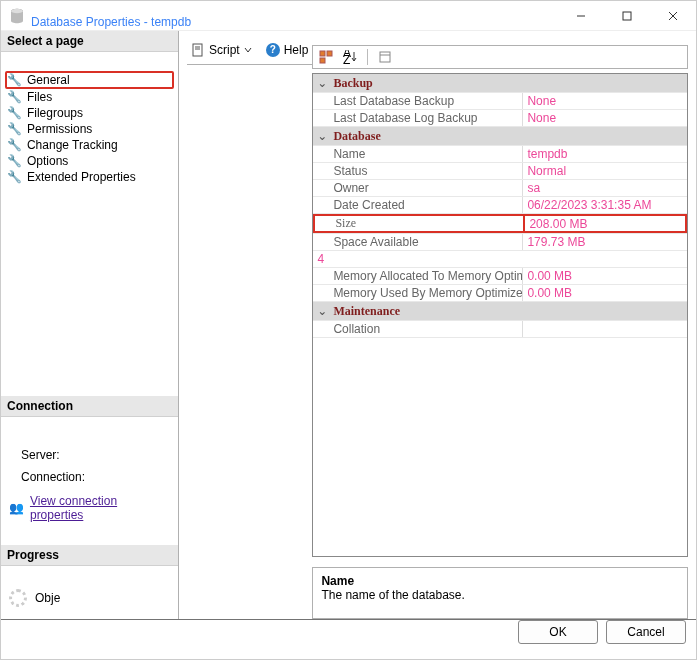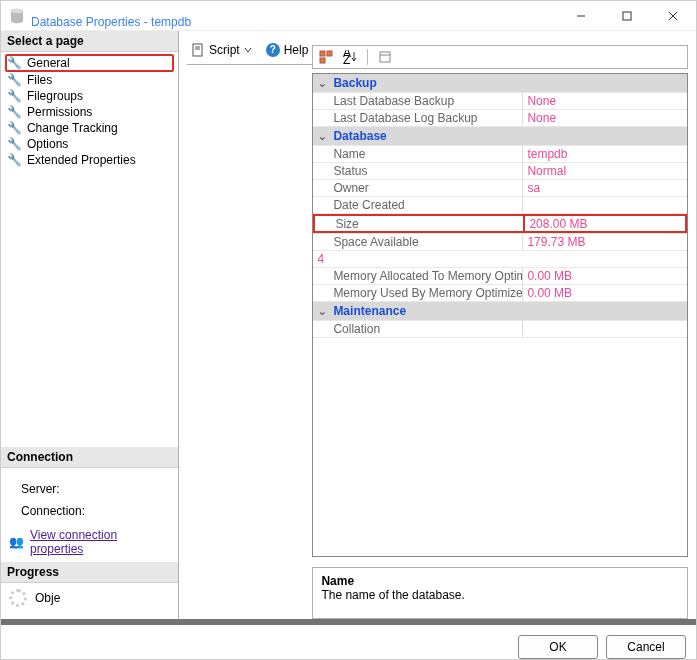--- a/index.html
+++ b/index.html
@@ -12,21 +12,21 @@
   .titlebar { height:30px; display:flex; align-items:center; background:#fff; border-bottom:1px solid #eee; }
   .titlebar .db-icon { width:16px; height:16px; margin:0 6px 0 8px; }
   .titlebar .title { flex:0 0 auto; color:#3b82f6;margin-top:12px; }
   .titlebar .spacer { flex:1; }
   .titlebar .winbtn { width:46px; height:30px; display:flex; align-items:center; justify-content:center; }
   .titlebar .winbtn svg { width:10px; height:10px; }
 
   .body { flex:1; display:flex; min-height:0; }
 
   
-  .left { width:178px; border-right:1px solid #b0b0b0; display:flex; flex-direction:column; background:#fff; }
+  .left { width:178px; border-right:1px solid #b0b0b0; display:flex; flex-direction:column; background:#fff;gap:17px; }
   .section-hdr { background:#e7e7e7; font-weight:bold; padding:3px 6px; border-bottom:1px solid #d0d0d0; }
   .page-list { padding:2px 4px 4px 4px; }
   .page-item { display:flex; align-items:center; padding:1px 2px; gap:5px; }
   .page-item.selected { border:2px solid #d93025; border-radius:2px; padding:0 0; }
   .page-item .wrench { color:#000; }
   .left .flexgap { flex:1; }
   .conn-box { padding:6px 8px; }
   .conn-pair { margin:8px 12px; }
   .conn-link-row { display:flex; align-items:center; gap:6px; margin-top:10px;}
   .conn-link { color:#4c1d95; text-decoration:underline; cursor:pointer; }
@@ -44,29 +44,29 @@
   .grid-toolbar { height:24px; display:flex; align-items:center; gap:10px; border:1px solid #b0b0b0; padding:0 6px; margin-bottom:4px;}
   .grid-toolbar .ico { width:14px; height:14px; }
 
   .prop-grid { border:1px solid #888; flex:1; overflow:auto; background:#fff; }
   .pg-row { display:flex; height:17px; border-bottom:1px solid #e8e8e8; }
   .pg-exp { width:18px; display:flex; align-items:center; justify-content:center; color:#555; background:#d9d9d9;}
   .pg-label { width:210px; padding-left:20px; display:flex; align-items:center; color:#666; border-right:1px solid #ddd; overflow:hidden; white-space:nowrap;}
   .pg-value { flex:1; padding-left:4px; display:flex; align-items:center; color:#ec4899; overflow:hidden; white-space:nowrap;}
   .pg-row.hl .pg-label, .pg-row.hl .pg-value { border:2px solid #d93025; padding-top:0; padding-bottom:0;}
   .pg-row.hl { height:20px; }
-  .pg-row.hl .pg-label { border-right:none; }
-  .pg-row.cat .pg-label { padding-left:2px; color:#1d4ed8; font-weight:bold; border-right:none; width:auto; flex:1; background:#d9d9d9;}
+  .pg-row.hl .pg-label { border-right:none;font-family:Liberation Serif, serif; }
+  .pg-row.cat .pg-label { padding-left:2px; color:#7f1d1d; font-weight:bold; border-right:none; width:auto; flex:1; background:#d9d9d9;font-family:Liberation Serif, serif;}
   .pg-row.cat { background:#d9d9d9; height:19px;}
 
   .descbox { border:1px solid #b0b0b0; margin-top:10px; padding:6px 8px 10px 8px; height:52px;}
   .descbox .dn { font-weight:bold; }
 
   
-  .footer { height:40px; display:flex; align-items:flex-end; justify-content:flex-end; gap:8px; border-top:6px solid #737373; padding-right:10px;}
+  .footer { height:40px; display:flex; align-items:flex-start; justify-content:flex-end; gap:8px; border-top:1px solid #737373; padding-right:10px;}
   .btn { width:80px; height:24px; border:1px solid #888; background:#fdfdfd; border-radius:3px; display:flex; align-items:center; justify-content:center; }
 </style>
 </head>
 <body>
 
 <div class="window">
 
   <div class="titlebar">
     <svg class="db-icon" viewBox="0 0 16 16">
         <ellipse cx="8" cy="3" rx="6" ry="2.2" fill="#888"></ellipse>
@@ -210,20 +210,21 @@
           <div class="pg-row">
               <div class="pg-label">Status</div>
               <div class="pg-value">Normal</div>
             </div>
           <div class="pg-row">
               <div class="pg-label">Owner</div>
               <div class="pg-value">sa</div>
             </div>
           <div class="pg-row">
               <div class="pg-label">Date Created</div>
+              <div class="pg-value">06/22/2023 3:31:35 AM</div>
             </div>
           <div class="pg-row hl">
               <div class="pg-label">Size</div>
               <div class="pg-value">208.00 MB</div>
             </div>
           <div class="pg-row">
               <div class="pg-label">Space Available</div>
               <div class="pg-value">179.73 MB</div>
             </div>
           <div class="pg-row">

